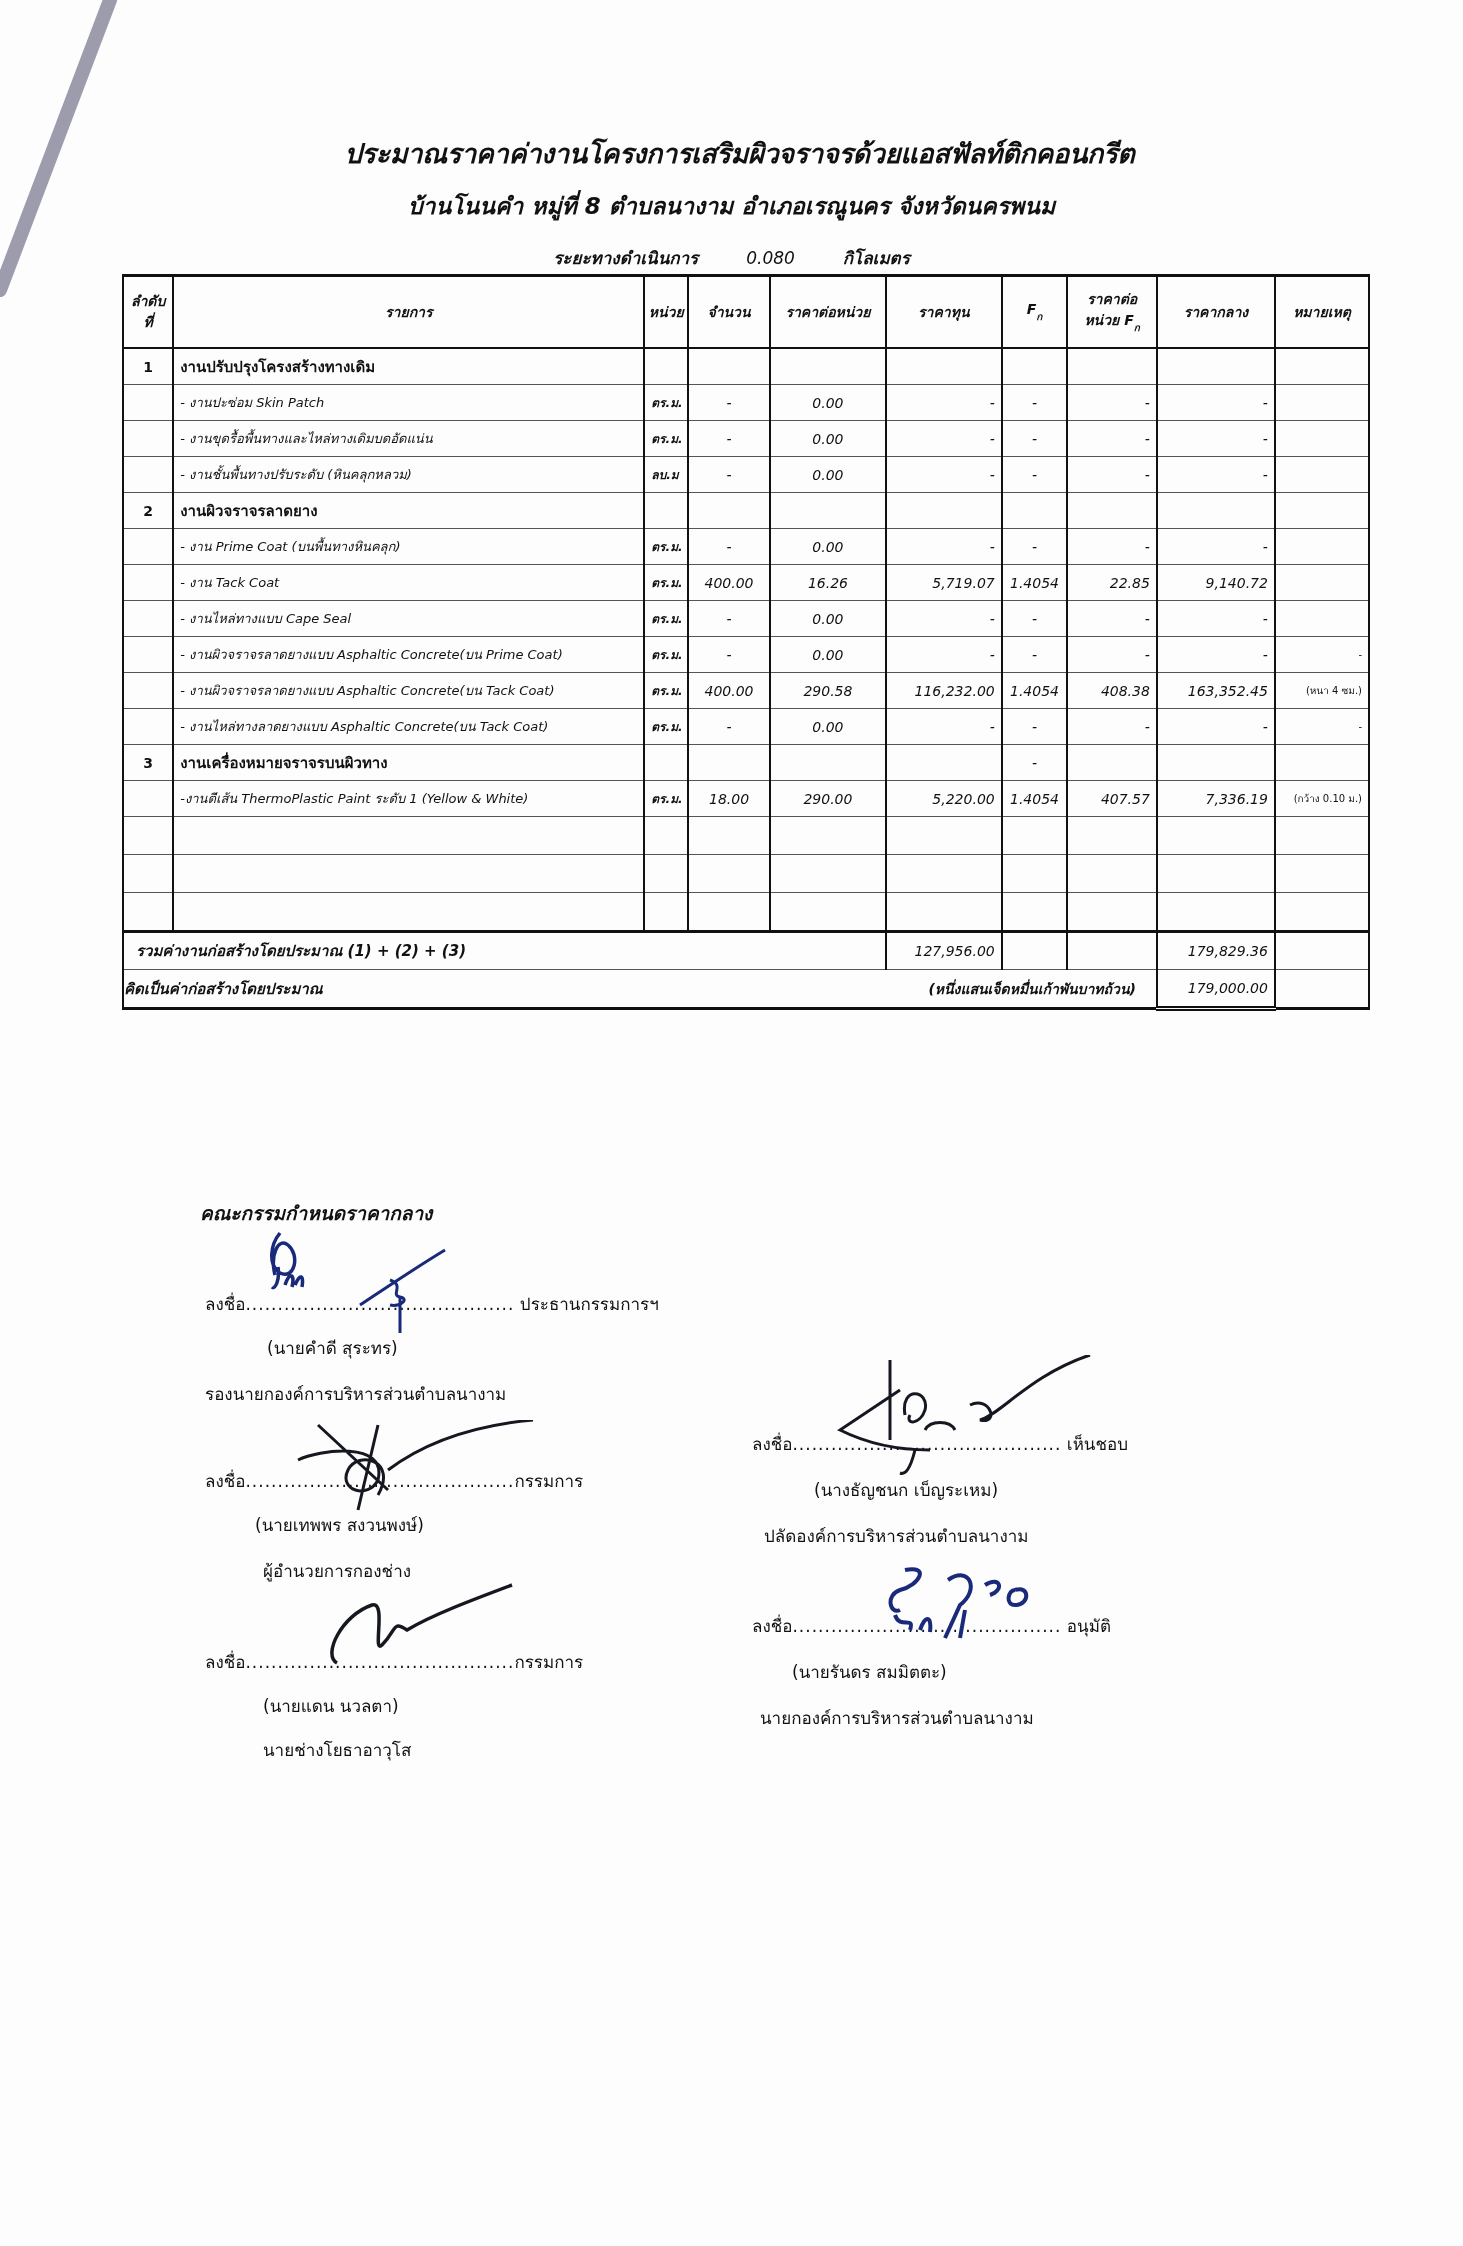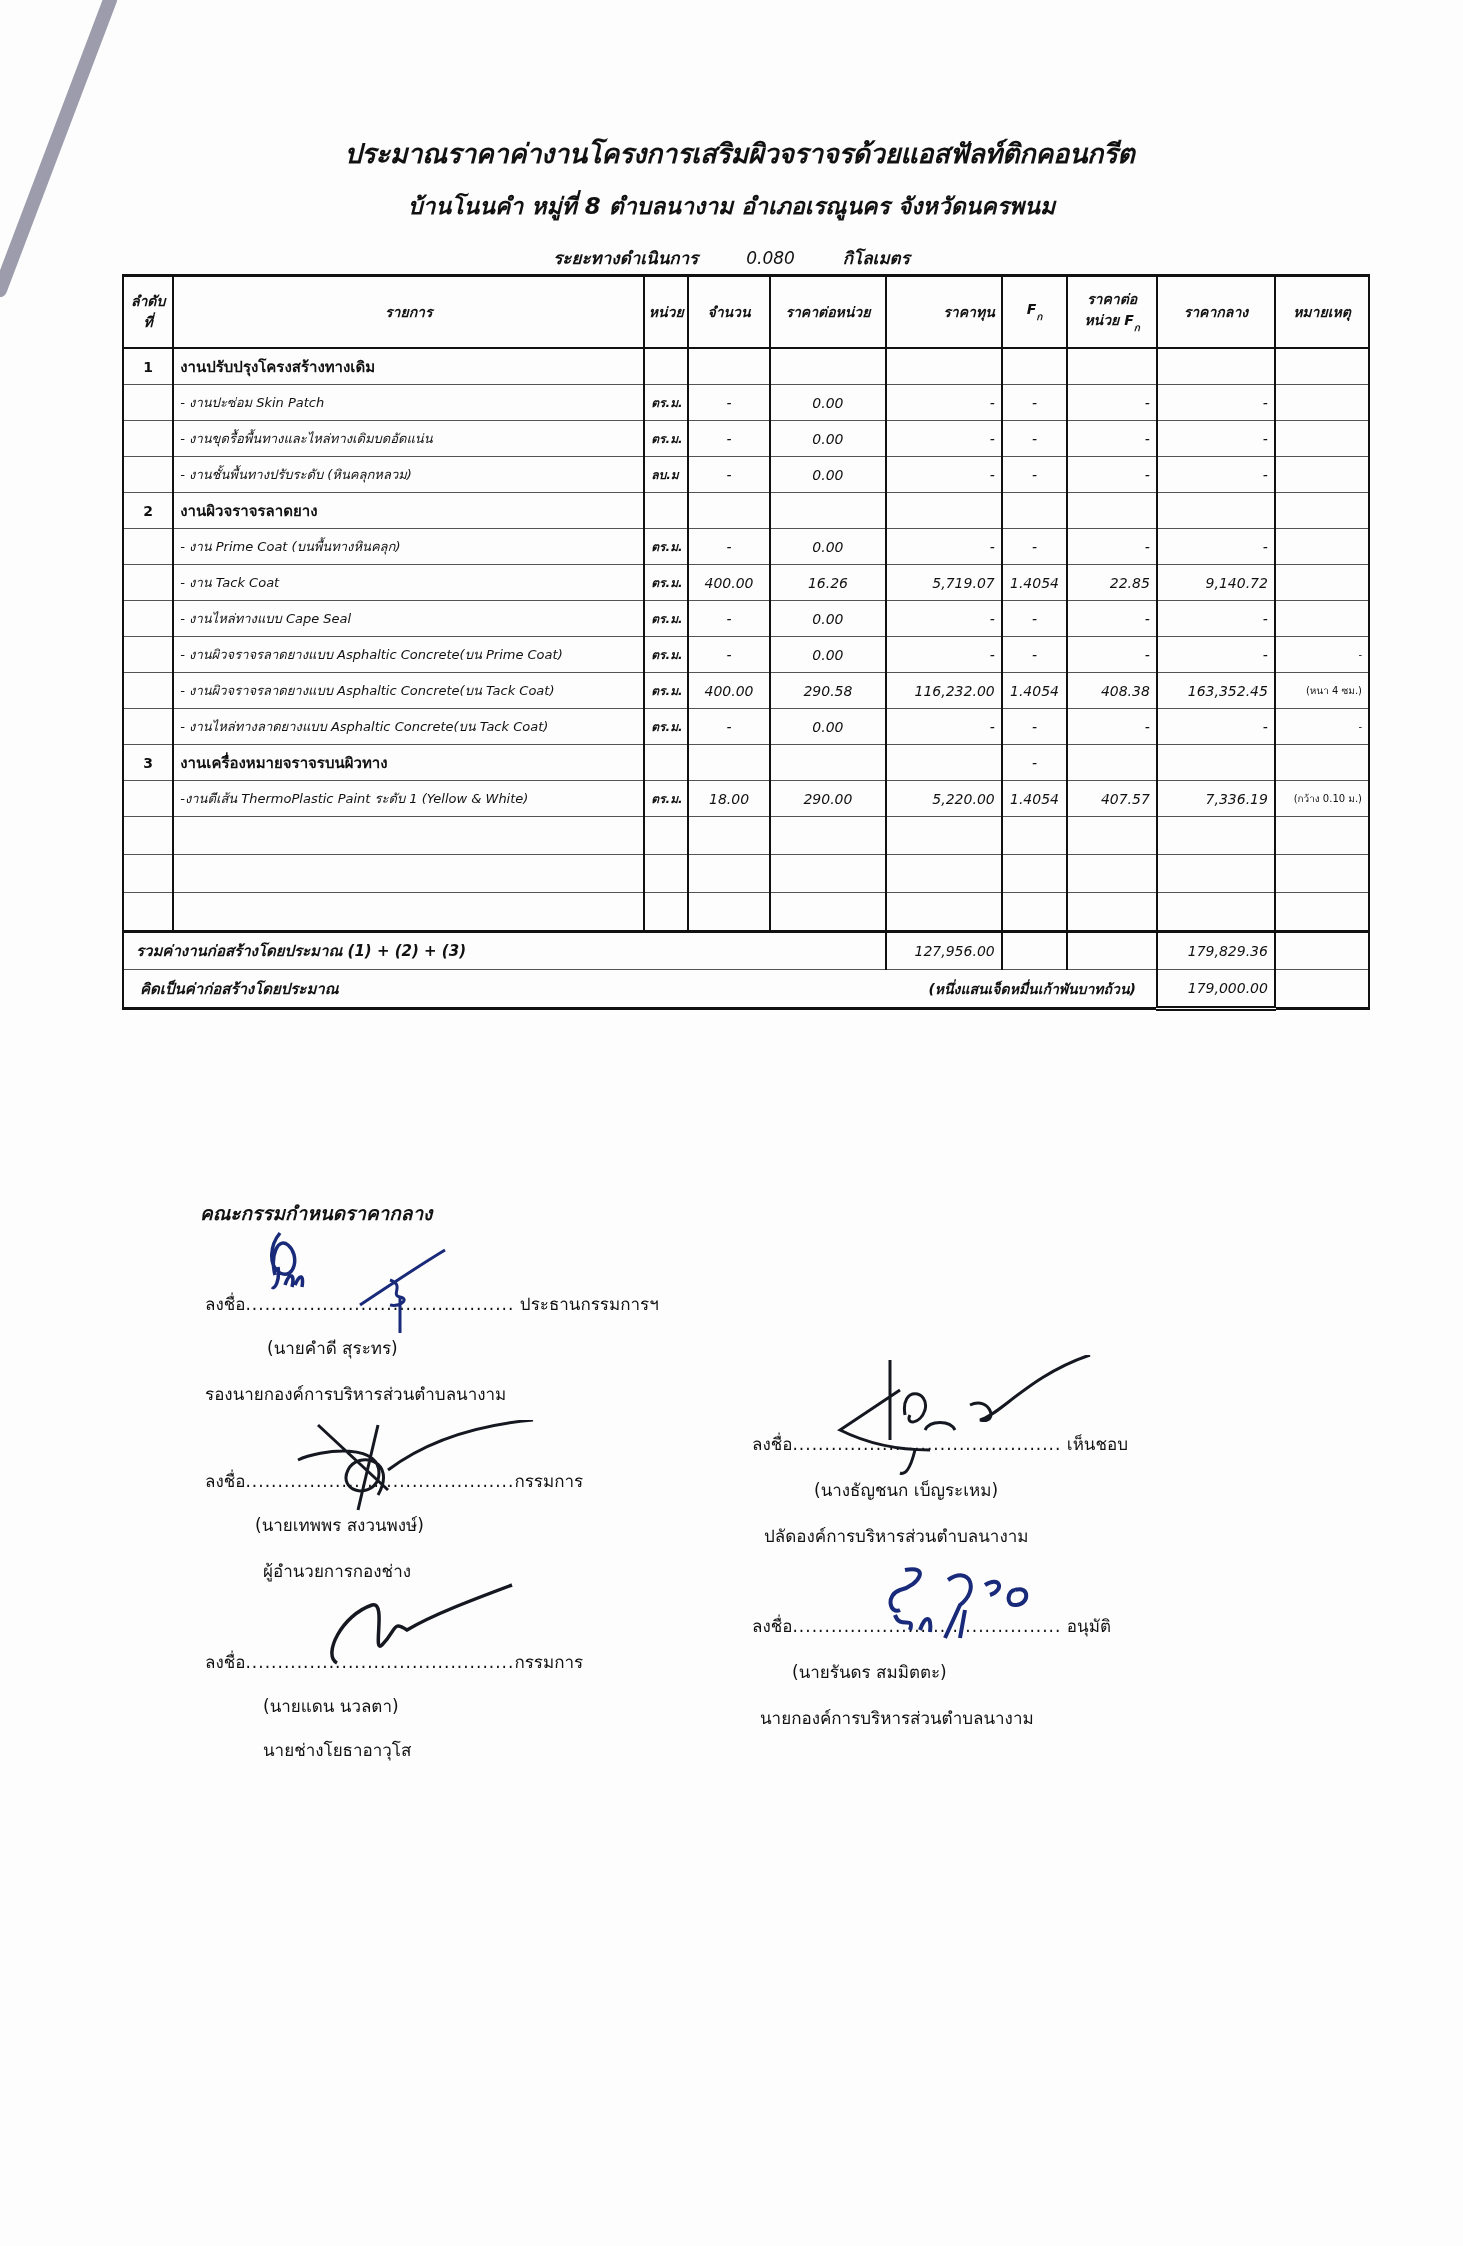--- a/index.html
+++ b/index.html
@@ -45,21 +45,21 @@
   td.ctr { text-align: center; }
   td.unit { font-weight: bold; font-size: 12px; }
   td.section { font-weight: bold; font-style: normal; font-size: 15px; }
   td.noc { font-style: normal; font-weight: bold; text-align: center; }
   td.item { font-size: 13px; }
   td.note { font-size: 10px; font-style: normal; text-align: right; padding-right: 2px; }
   tr.empty td { height: 37px; }
   tr.total td { border-top: 3px solid #111; height: 36px; }
   tr.total td.label { font-weight: bold; font-size: 15px; padding-left: 12px; }
   tr.final td { border-bottom: 3px solid #111; height: 36px; }
-  tr.final td.label { font-weight: bold; font-size: 15px; padding-left: 16px; }
+  tr.final td.label { font-weight: bold; font-size: 15px; padding-left: 0; }
   tr.final td.words { text-align: right; font-weight: bold; padding-right: 20px; }
   tr.final td.rounded { border-bottom: 5px double #111; }
 
   .committee-heading {
     position: absolute; left: 200px; top: 1198px;
     font-size: 19px; font-weight: bold; font-style: italic;
   }
   .sig-block { position: absolute; font-size: 17px; font-style: normal; }
   .sig-line { white-space: nowrap; }
   .sig-line .dots { letter-spacing: 1px; }
@@ -98,21 +98,21 @@
   <thead>
     <tr>
       <th style="text-align:center;line-height:1.5;">
         <span>ลำดับ</span><br>
         <span>ที่</span>
       </th>
       <th style="text-align:center;">รายการ</th>
       <th style="text-align:center;padding:0 2px;">หน่วย</th>
       <th style="text-align:center;">จำนวน</th>
       <th style="text-align:center;padding:0 2px;">ราคาต่อหน่วย</th>
-      <th style="text-align:right;font-family:Liberation Mono, monospace;">ราคาทุน</th>
+      <th style="text-align:center;font-family:Liberation Mono, monospace;">ราคาทุน</th>
       <th style="text-align:center;">
         <span>F</span><span class="sub">ก</span>
       </th>
       <th style="text-align:center;line-height:1.5;">
         <span>ราคาต่อ</span><br>
         <span>หน่วย F</span><span class="sub">ก</span>
       </th>
       <th style="text-align:center;font-style:italic;">ราคากลาง</th>
       <th style="text-align:center;">หมายเหตุ</th>
     </tr>

